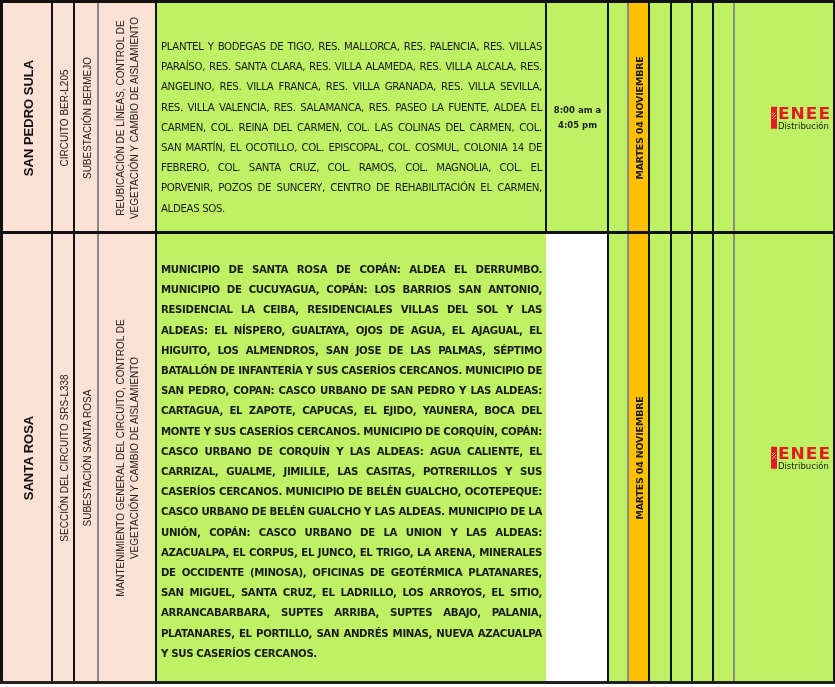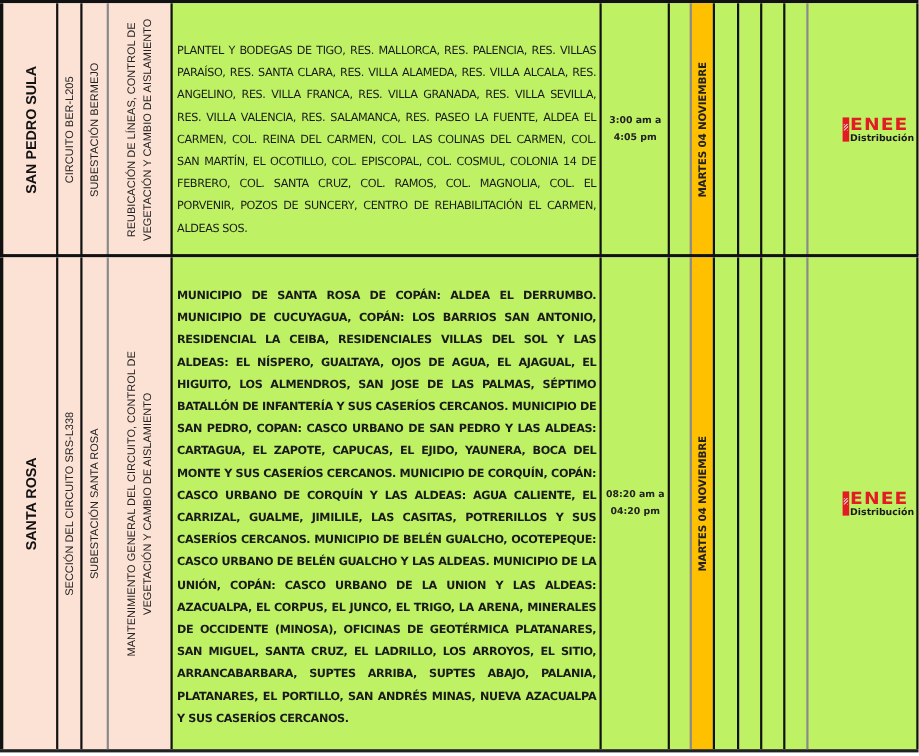--- a/index.html
+++ b/index.html
@@ -82,21 +82,21 @@
     content: ""; position: absolute; left: 1px; top: 6px; width: 4px; height: 6px;
     background: repeating-linear-gradient(135deg, #ffffff 0 1px, #e31b23 1px 2px);
     opacity: .6;
   }
   .logo-words { display: flex; flex-direction: column; line-height: 1; }
   .logo-enee {
     font-family: "DejaVu Sans", sans-serif; font-size: 17px; font-weight: bold;
     color: #e31b23; letter-spacing: 1px; transform: scaleY(0.9);
   }
   .logo-dist {
-    font-family: "DejaVu Sans", sans-serif; font-size: 8.5px; font-weight: bold;
+    font-family: "DejaVu Sans", sans-serif; font-size: 8.5px; font-weight: normal;
     color: #1a1a1a; margin-top: -1px;
   }
 </style>
 </head>
 <body>
 
 <div class="sheet">
 
   <div class="row r1">
     <div class="cell peach first c-city">
@@ -112,21 +112,21 @@
       <div class="vert work">
         <div>REUBICACIÓN DE LÍNEAS, CONTROL DE</div>
         <div>VEGETACIÓN Y CAMBIO DE AISLAMIENTO</div>
       </div>
     </div>
     <div class="cell white c-areas">
       <div class="areas-text">PLANTEL Y BODEGAS DE TIGO, RES. MALLORCA, RES. PALENCIA, RES. VILLAS PARAÍSO, RES. SANTA CLARA, RES. VILLA ALAMEDA, RES. VILLA ALCALA, RES. ANGELINO, RES. VILLA FRANCA, RES. VILLA GRANADA, RES. VILLA SEVILLA, RES. VILLA VALENCIA, RES. SALAMANCA, RES. PASEO LA FUENTE, ALDEA EL CARMEN, COL. REINA DEL CARMEN, COL. LAS COLINAS DEL CARMEN, COL. SAN MARTÍN, EL OCOTILLO, COL. EPISCOPAL, COL. COSMUL, COLONIA 14 DE FEBRERO, COL. SANTA CRUZ, COL. RAMOS, COL. MAGNOLIA, COL. EL PORVENIR, POZOS DE SUNCERY, CENTRO DE REHABILITACIÓN EL CARMEN, ALDEAS SOS.</div>
     </div>
     <div class="cell white c-time">
       <div class="time-text">
-        <div>3:00 am a</div>
+        <div>8:00 am a</div>
         <div>4:05 pm</div>
       </div>
     </div>
     <div class="cell white c-e1"></div>
     <div class="cell yellow gray-line c-date">
       <div class="vert date">MARTES 04 NOVIEMBRE</div>
     </div>
     <div class="cell white c-e2"></div>
     <div class="cell white c-e3"></div>
     <div class="cell white c-e4"></div>
@@ -154,26 +154,20 @@
     </div>
     <div class="cell peach gray-line c-work">
       <div class="vert work">
         <div>MANTENIMIENTO GENERAL DEL CIRCUITO, CONTROL DE</div>
         <div>VEGETACIÓN Y CAMBIO DE AISLAMIENTO</div>
       </div>
     </div>
     <div class="cell white c-areas">
       <div class="areas-text">MUNICIPIO DE SANTA ROSA DE COPÁN: ALDEA EL DERRUMBO. MUNICIPIO DE CUCUYAGUA, COPÁN: LOS BARRIOS SAN ANTONIO, RESIDENCIAL LA CEIBA, RESIDENCIALES VILLAS DEL SOL Y LAS ALDEAS: EL NÍSPERO, GUALTAYA, OJOS DE AGUA, EL AJAGUAL, EL HIGUITO, LOS ALMENDROS, SAN JOSE DE LAS PALMAS, SÉPTIMO BATALLÓN DE INFANTERÍA Y SUS CASERÍOS CERCANOS. MUNICIPIO DE SAN PEDRO, COPAN: CASCO URBANO DE SAN PEDRO Y LAS ALDEAS: CARTAGUA, EL ZAPOTE, CAPUCAS, EL EJIDO, YAUNERA, BOCA DEL MONTE Y SUS CASERÍOS CERCANOS. MUNICIPIO DE CORQUÍN, COPÁN: CASCO URBANO DE CORQUÍN Y LAS ALDEAS: AGUA CALIENTE, EL CARRIZAL, GUALME, JIMILILE, LAS CASITAS, POTRERILLOS Y SUS CASERÍOS CERCANOS. MUNICIPIO DE BELÉN GUALCHO, OCOTEPEQUE: CASCO URBANO DE BELÉN GUALCHO Y LAS ALDEAS. MUNICIPIO DE LA UNIÓN, COPÁN: CASCO URBANO DE LA UNION Y LAS ALDEAS: AZACUALPA, EL CORPUS, EL JUNCO, EL TRIGO, LA ARENA, MINERALES DE OCCIDENTE (MINOSA), OFICINAS DE GEOTÉRMICA PLATANARES, SAN MIGUEL, SANTA CRUZ, EL LADRILLO, LOS ARROYOS, EL SITIO, ARRANCABARBARA, SUPTES ARRIBA, SUPTES ABAJO, PALANIA, PLATANARES, EL PORTILLO, SAN ANDRÉS MINAS, NUEVA AZACUALPA Y SUS CASERÍOS CERCANOS.</div>
     </div>
-    <div class="cell white c-time">
-      <div class="time-text">
-        <div>08:20 am a</div>
-        <div>04:20 pm</div>
-      </div>
-    </div>
     <div class="cell white c-e1"></div>
     <div class="cell yellow gray-line c-date">
       <div class="vert date">MARTES 04 NOVIEMBRE</div>
     </div>
     <div class="cell white c-e2"></div>
     <div class="cell white c-e3"></div>
     <div class="cell white c-e4"></div>
     <div class="cell white c-e5"></div>
     <div class="cell white gray-line c-logo last">
       <div class="logo">

